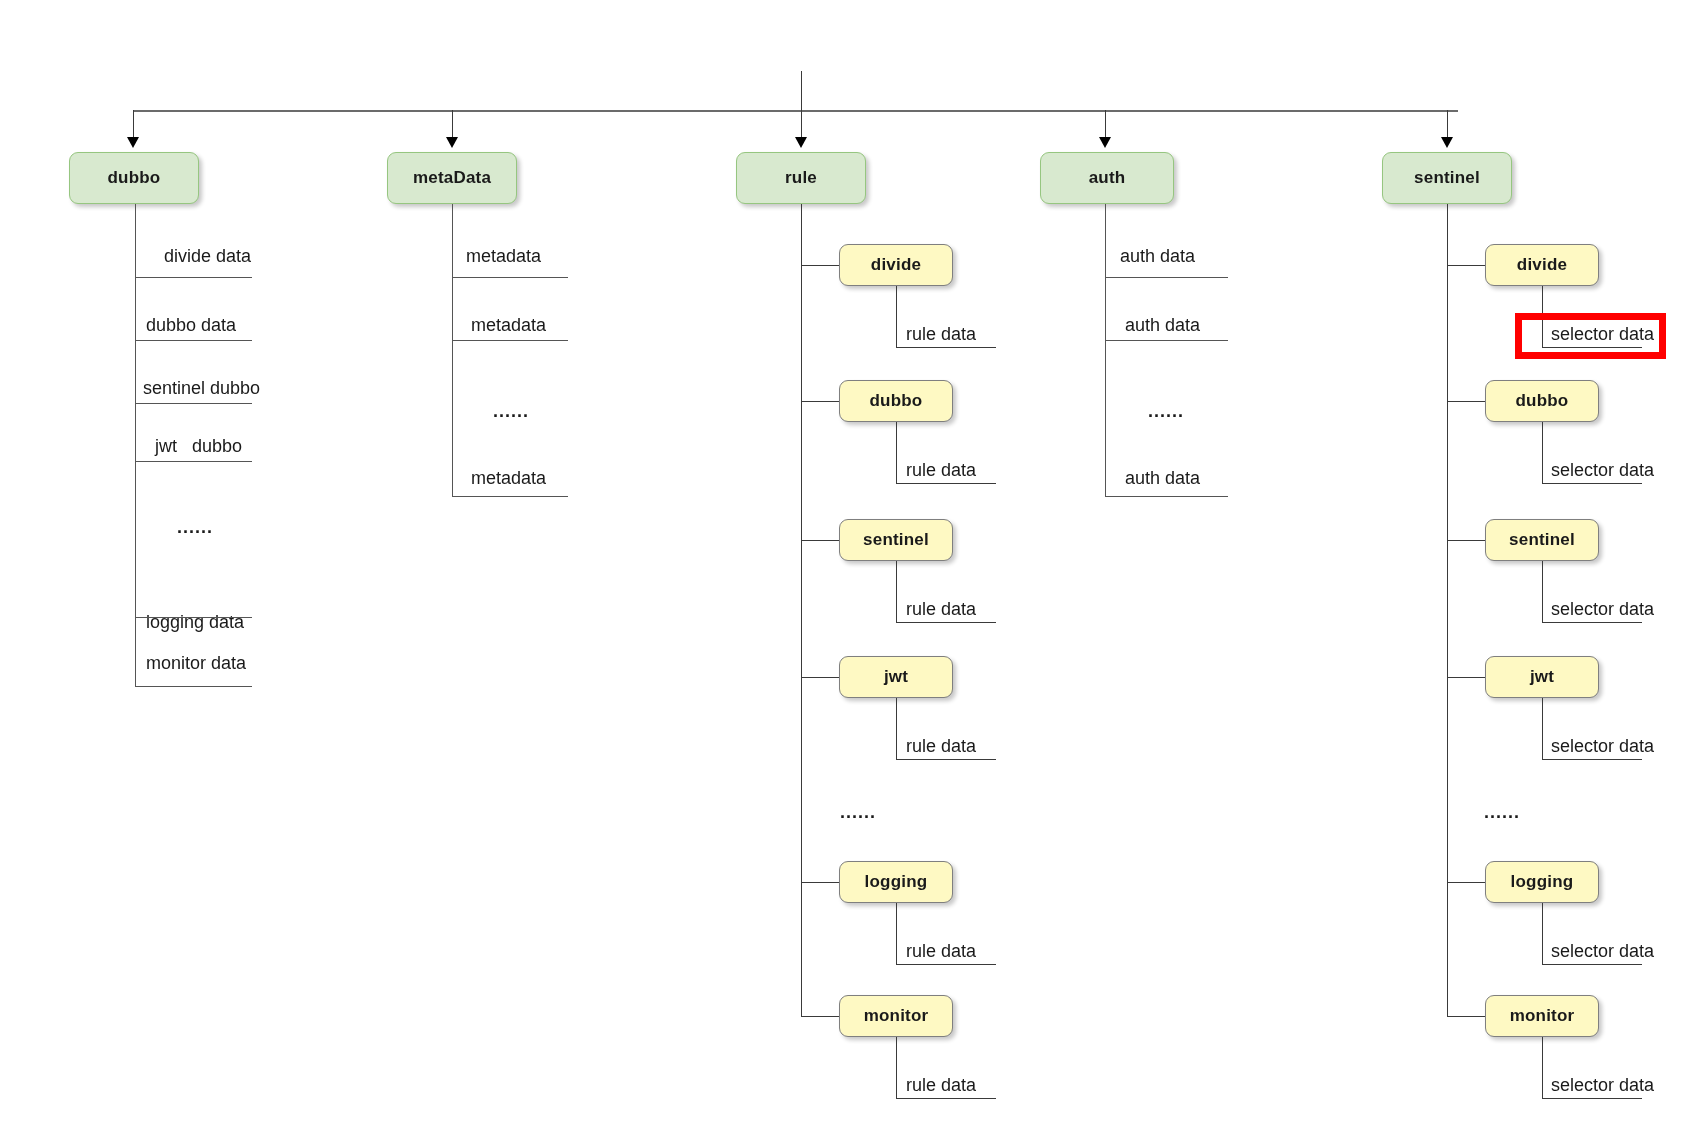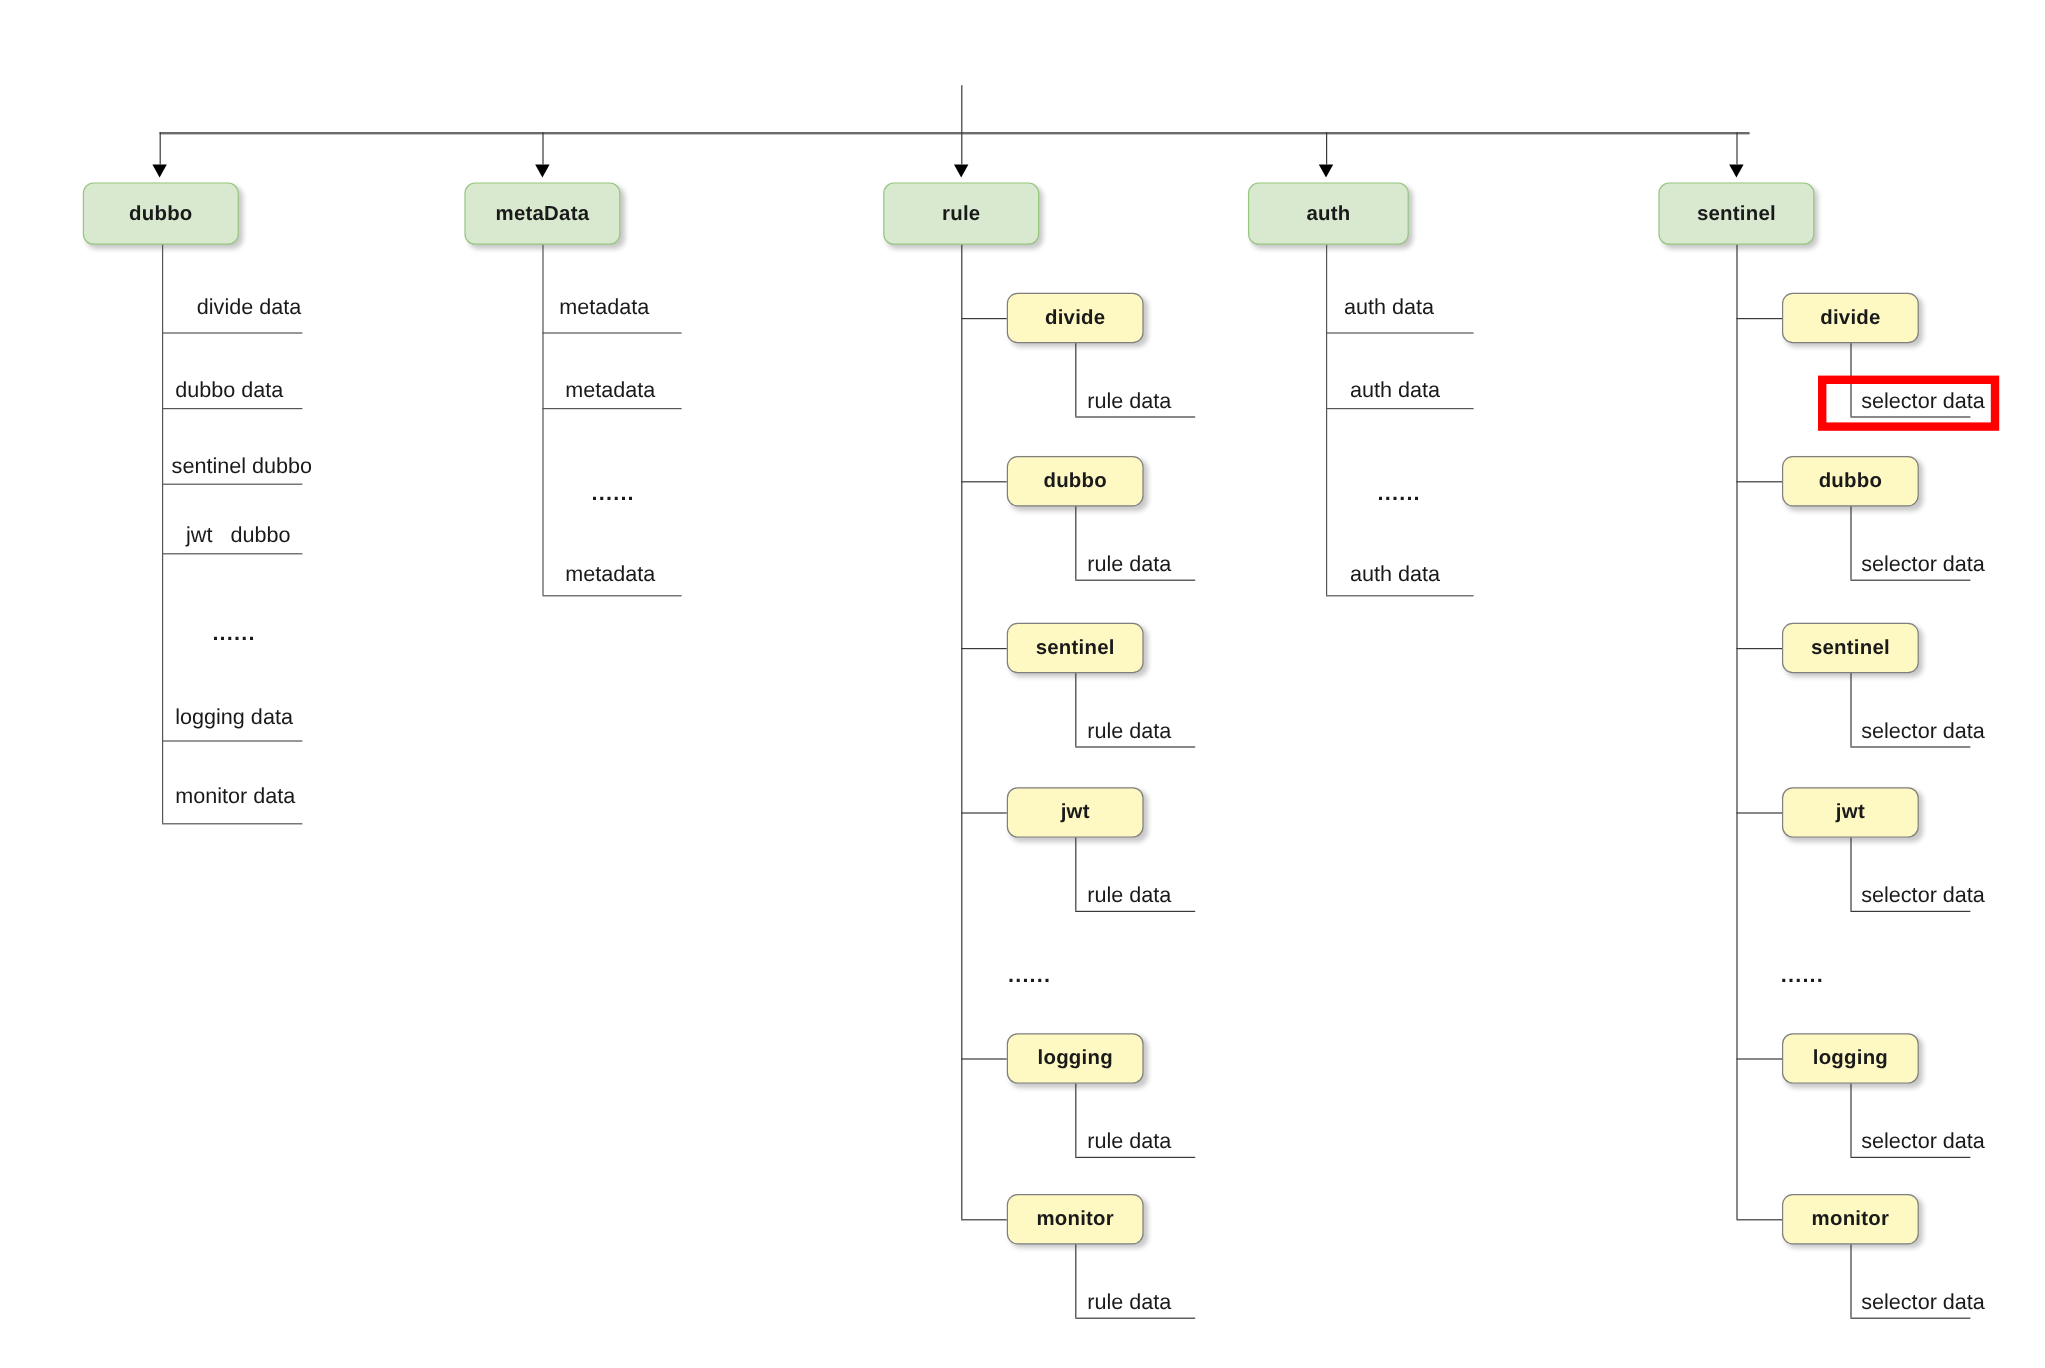--- a/index.html
+++ b/index.html
@@ -163,21 +163,21 @@
   <div class="hline thin" style="left:135px; top:340px; width:117px;"></div>
 
   <div class="datalabel" style="left:143px; top:379px;">sentinel dubbo</div>
   <div class="hline thin" style="left:135px; top:403px; width:117px;"></div>
 
   <div class="datalabel" style="left:155px; top:437px;">jwt   dubbo</div>
   <div class="hline thin" style="left:135px; top:461px; width:117px;"></div>
 
   <div class="dots" style="left:177px; top:518px;">......</div>
 
-  <div class="datalabel" style="left:146px; top:588px;">logging data</div>
+  <div class="datalabel" style="left:146px; top:613px;">logging data</div>
   <div class="hline thin" style="left:135px; top:617px; width:117px;"></div>
 
   <div class="datalabel" style="left:146px; top:654px;">monitor data</div>
   <div class="hline thin" style="left:135px; top:686px; width:117px;"></div>
 
   <div class="vline thin" style="left:452px; top:204px; height:292px;"></div>
 
   <div class="datalabel" style="left:466px; top:247px;">metadata</div>
   <div class="hline thin" style="left:452px; top:277px; width:116px;"></div>
 

